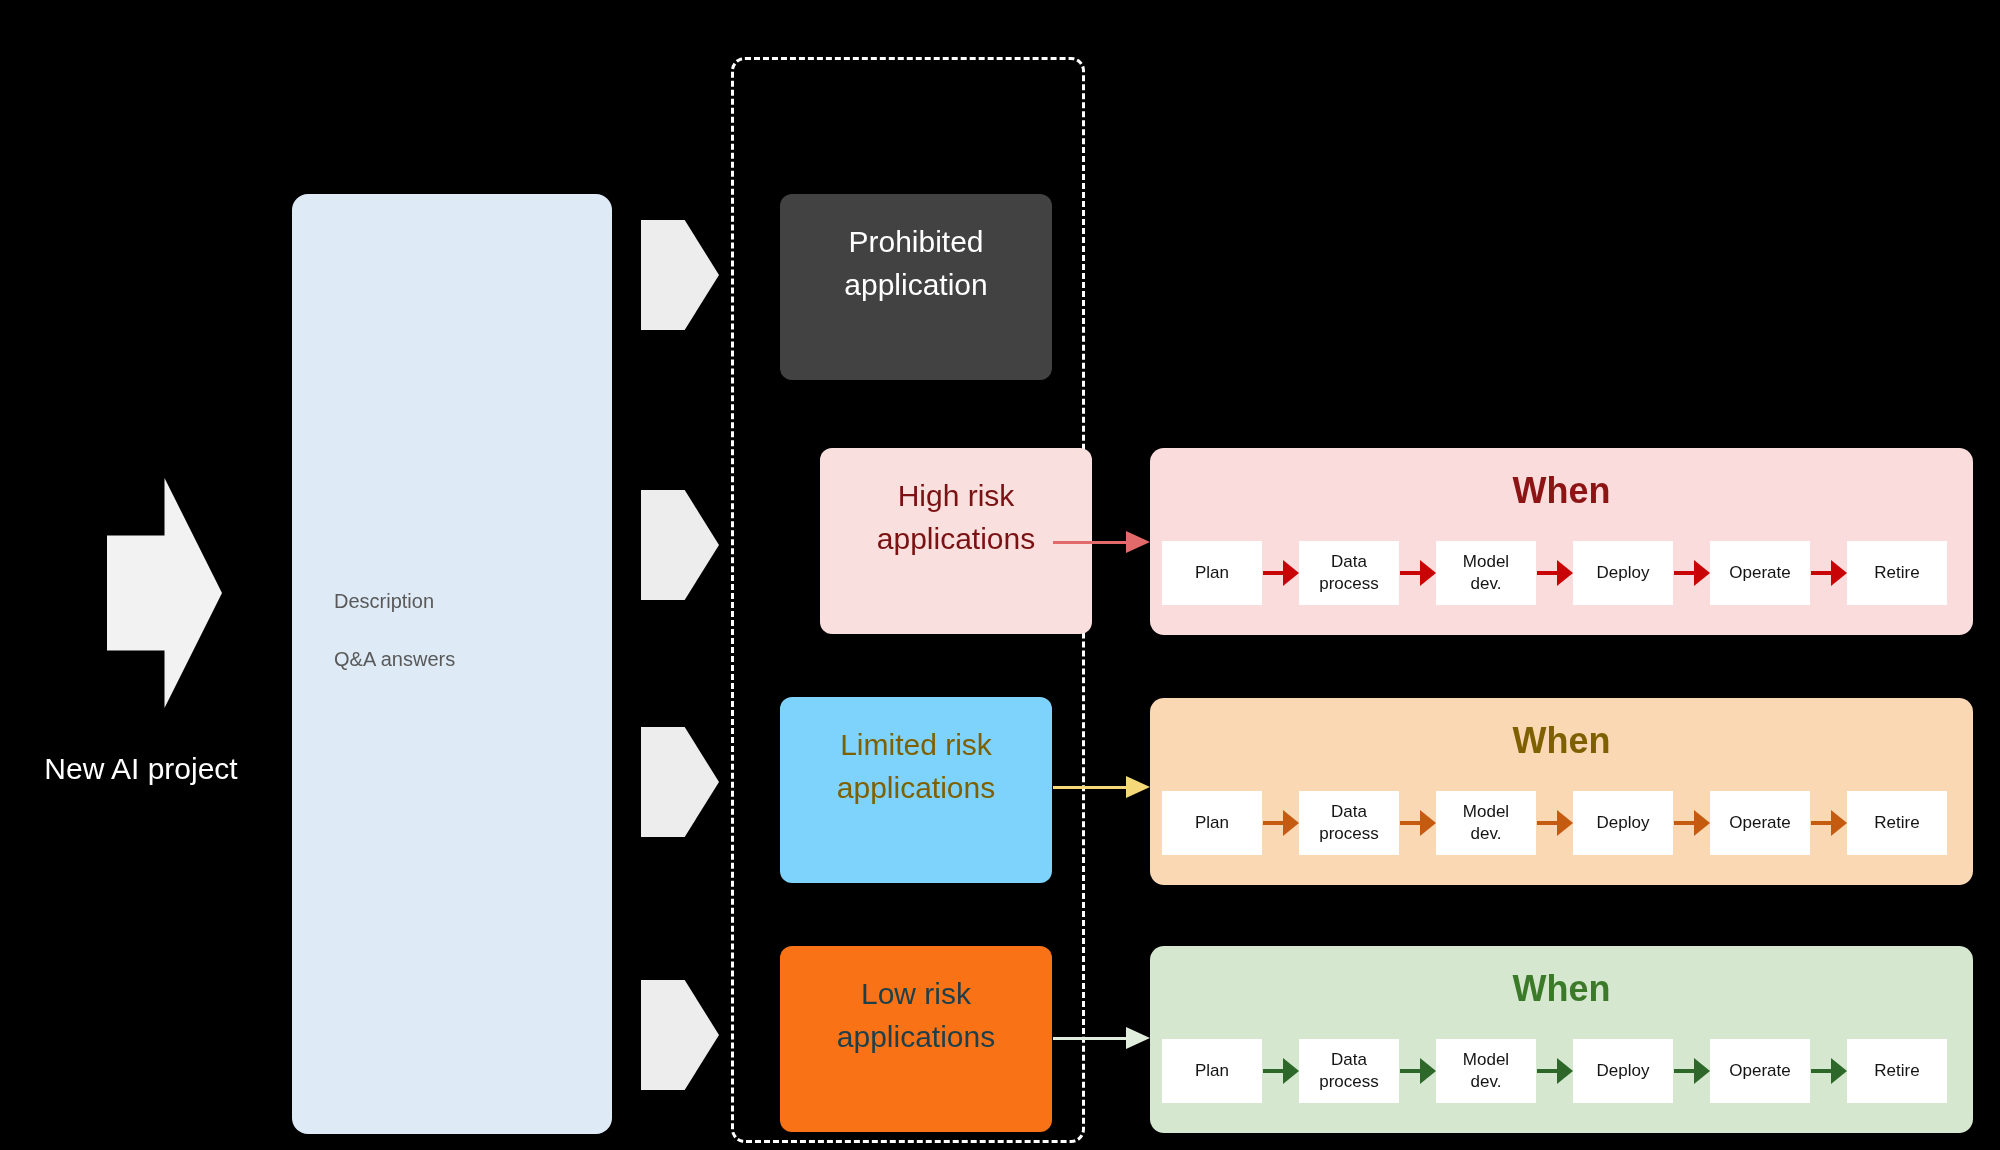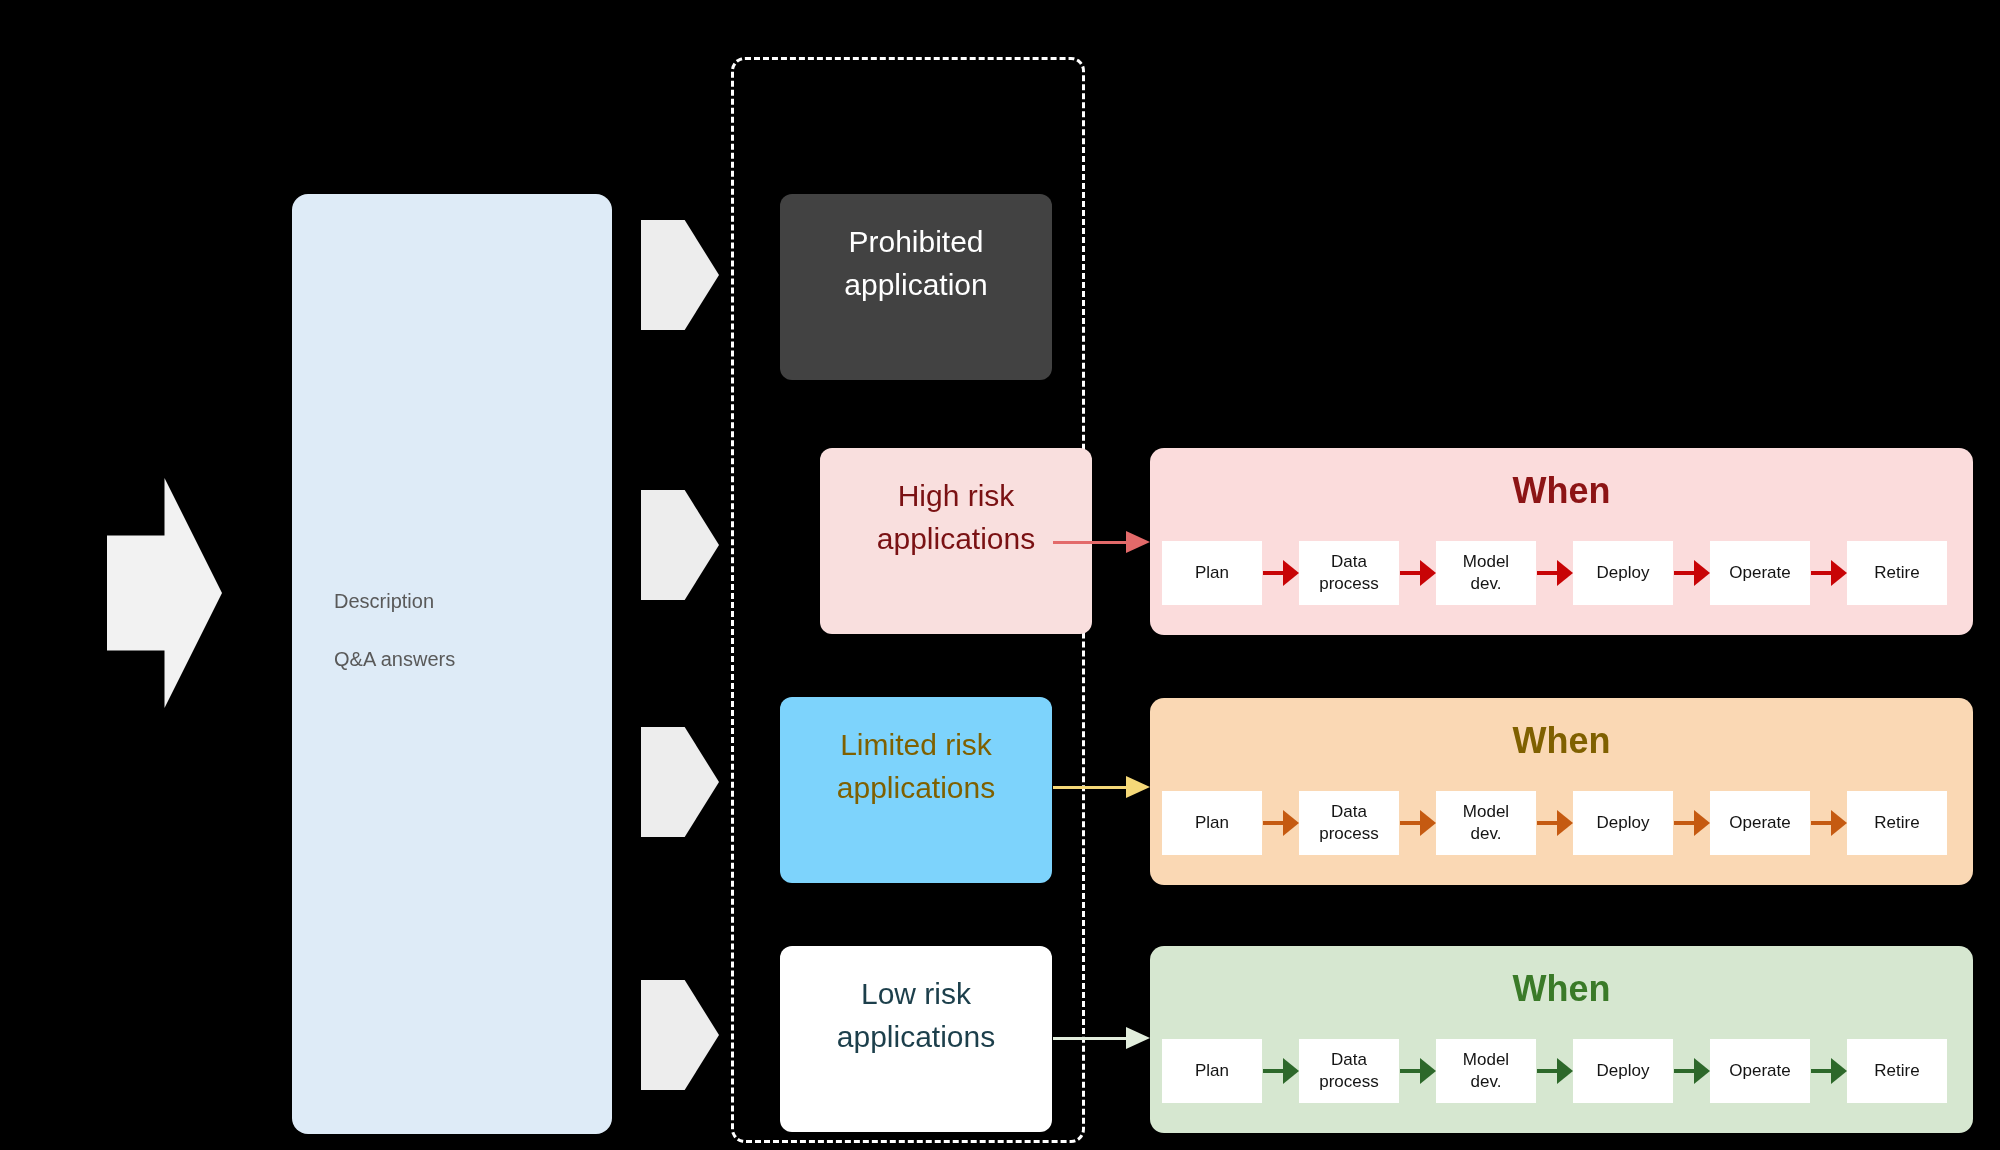--- a/index.html
+++ b/index.html
@@ -56,20 +56,21 @@
   .sa-line{position:absolute;left:0;top:11px;width:23px;height:4px;}
   .sa-head{position:absolute;right:0;top:0;width:0;height:0;
     border-top:13px solid transparent;border-bottom:13px solid transparent;border-left:16px solid #000;}
 </style>
 </head>
 <body>
 
 <div class="canvas">
 
   <div class="intake-arrow"></div>
+  <div class="intake-label">New AI project</div>
 
   <div class="triage">
     <div class="triage-item item-0">Description</div>
     <div class="triage-item item-1">Q&amp;A answers</div>
   </div>
 
   <div class="ga ga-0"></div>
   <div class="ga ga-1"></div>
   <div class="ga ga-2"></div>
   <div class="ga ga-3"></div>
@@ -87,21 +88,21 @@
         <div class="conn-line" style="background: rgb(227, 106, 106);"></div>
         <div class="conn-head" style="border-left-color: rgb(227, 106, 106);"></div>
       </div>
       <div class="cat cat-2" style="background: #7dd3fc;">
         <div class="cat-label" style="color: rgb(127, 96, 0);">Limited risk applications</div>
       </div>
       <div class="conn conn-2">
         <div class="conn-line" style="background: rgb(245, 216, 120);"></div>
         <div class="conn-head" style="border-left-color: rgb(245, 216, 120);"></div>
       </div>
-      <div class="cat cat-3" style="background: #ffffff; align-items: center;">
+      <div class="cat cat-3" style="background: #f97316; align-items: center;">
         <div class="cat-label" style="color: rgb(28, 63, 75);">Low risk applications</div>
       </div>
       <div class="conn conn-3">
         <div class="conn-line" style="background: rgb(226, 238, 221);"></div>
         <div class="conn-head" style="border-left-color: rgb(226, 238, 221);"></div>
       </div>
       <div class="panel panel-0" style="background: rgb(251, 220, 220);">
         <div class="panel-title" style="color: rgb(140, 20, 21);">When</div>
         <div class="stage-row">
           <div class="stage">Plan</div>

